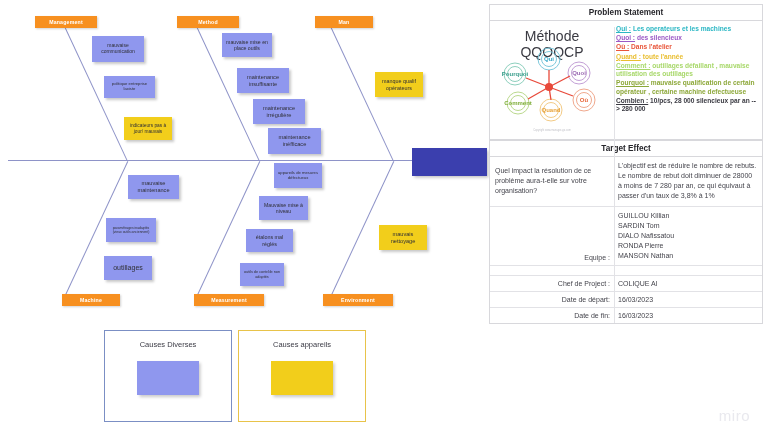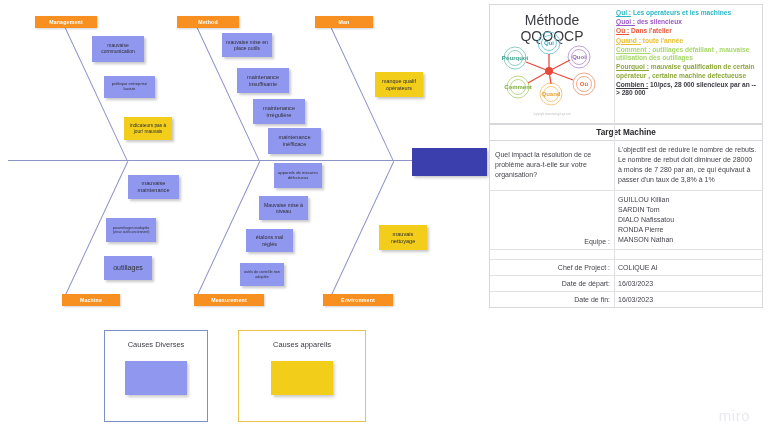--- a/index.html
+++ b/index.html
@@ -163,32 +163,33 @@
     </div>
     <div class="note nb" style="left:240px;top:263px;width:44px;height:23px;font-size:3.8px;">
       <span>outils de contrôle non adaptés</span>
     </div>
 
     <div class="note ny" style="left:379px;top:225px;width:48px;height:25px;font-size:5.6px;">
       <span>mauvais nettoyage</span>
     </div>
   </div>
 
-  <div class="legend" style="left:104px;top:330px;width:104px;height:92px;border:1px solid #7b8fc4;">
+  <div class="legend" style="left:104px;top:330px;width:128px;height:92px;border:1px solid #7b8fc4;">
     <div class="lg-title">Causes Diverses</div>
     <div class="swatch" style="background:#8F97EE;"></div>
   </div>
   <div class="legend" style="left:238px;top:330px;width:128px;height:92px;border:1px solid #e8c34a;">
     <div class="lg-title">Causes appareils</div>
     <div class="swatch" style="background:#F2CE1B;"></div>
   </div>
 
   <div class="panel">
     <div class="panel-inner">
 
+      <div class="p-head">Problem Statement</div>
 
       <div class="ps-body">
         <div class="ps-left" style="position:relative;height:118px;">
           <div class="qq-title">Méthode QQOQCP</div>
           <div class="qq-wrap">
             <svg width="112" height="82" viewBox="0 0 112 82">
               <g fill="none" stroke-width="1">
 
                 <circle cx="53" cy="16" r="11" stroke="#7FC9DC"></circle>
                 <circle cx="53" cy="16" r="7.5" stroke="#7FC9DC"></circle>
@@ -248,21 +249,21 @@
             <span class="qkey">Pourquoi :</span>
             <span>mauvaise qualification de certain opérateur , certaine machine defectueuse</span>
           </div>
           <div class="qline" style="color:#3A3A42;">
             <span class="qkey">Combien :</span>
             <span>10/pcs,  28 000 silencieux par an --&gt; 280 000</span>
           </div>
         </div>
       </div>
 
-      <div class="p-head" style="border-top:1px solid #d8d8dc;">Target Machine</div>
+      <div class="p-head" style="border-top:1px solid #d8d8dc;">Target Effect</div>
 
       <div class="row te">
         <div class="lab">Quel impact la résolution de ce problème aura-t-elle sur votre organisation?</div>
         <div class="val" style="white-space:pre-line;">L'objectif est de réduire le nombre de rebuts.
 Le nombre de rebut doit diminuer de 28000 à moins de 7 280 par an, ce qui équivaut à passer d'un taux de 3,8% à 1%</div>
       </div>
 
       <div class="row eq">
         <div class="lab">Equipe :</div>
         <div class="val" style="white-space:pre-line;">GUILLOU Killian

